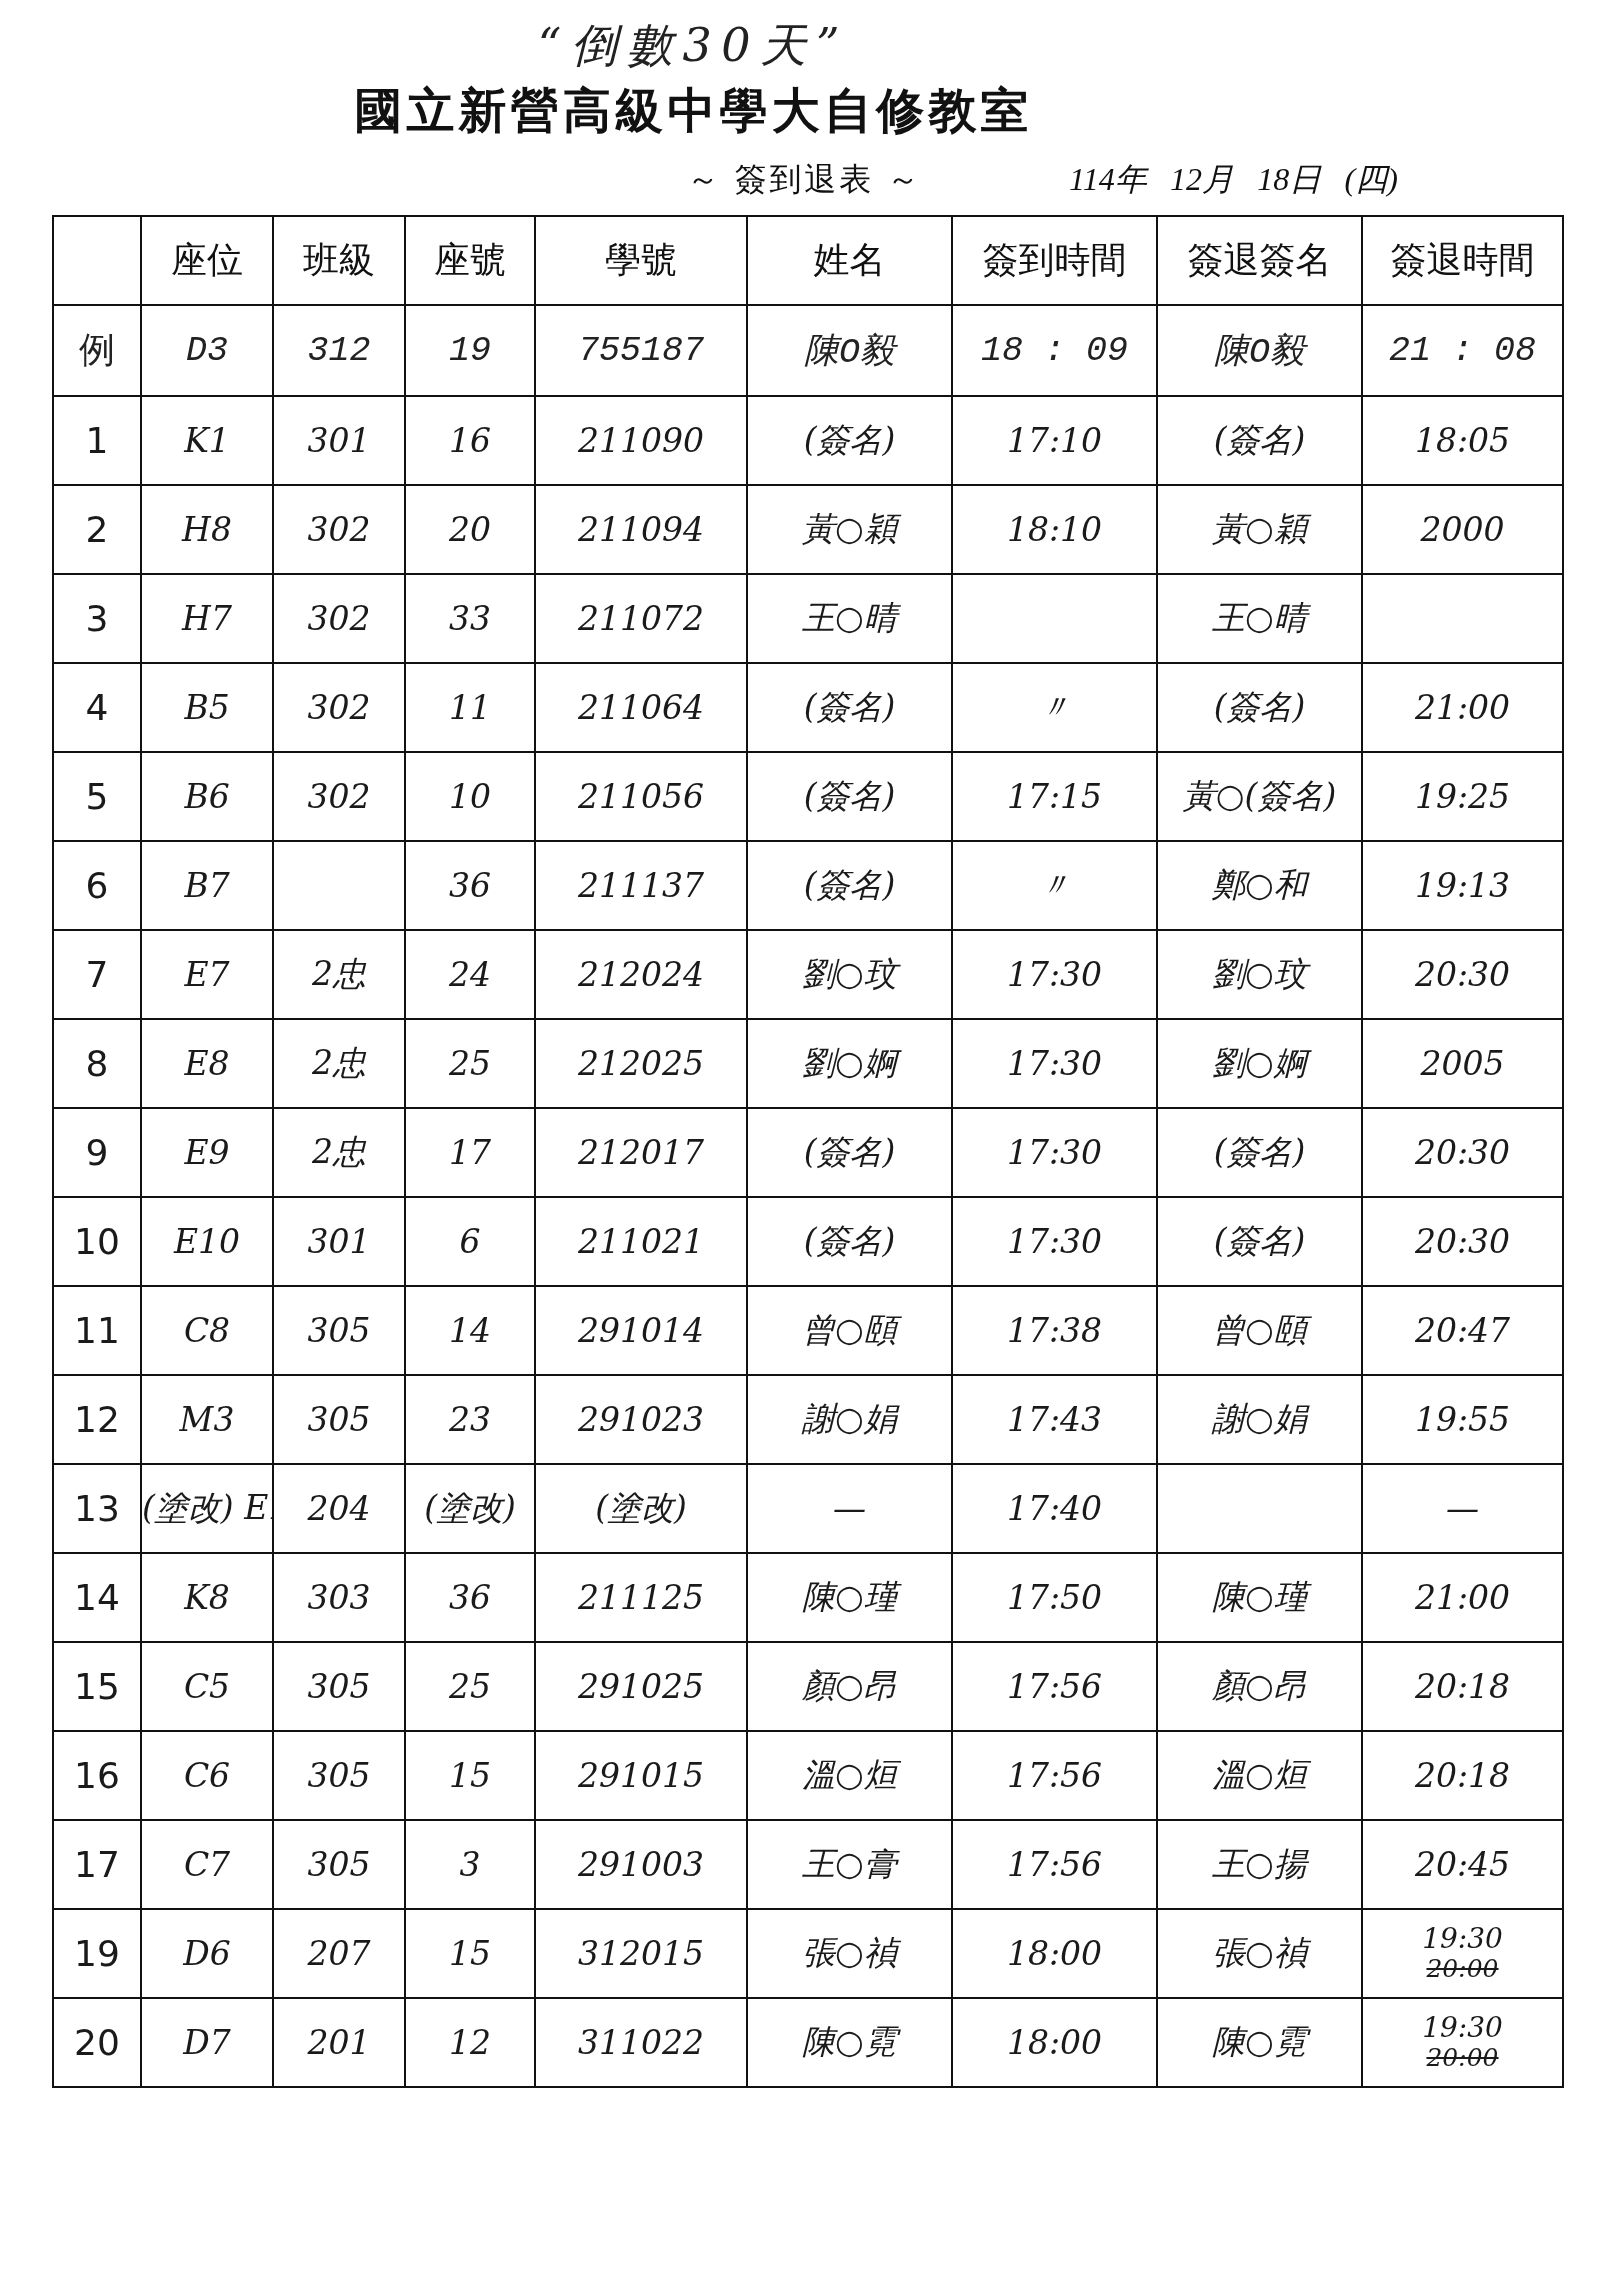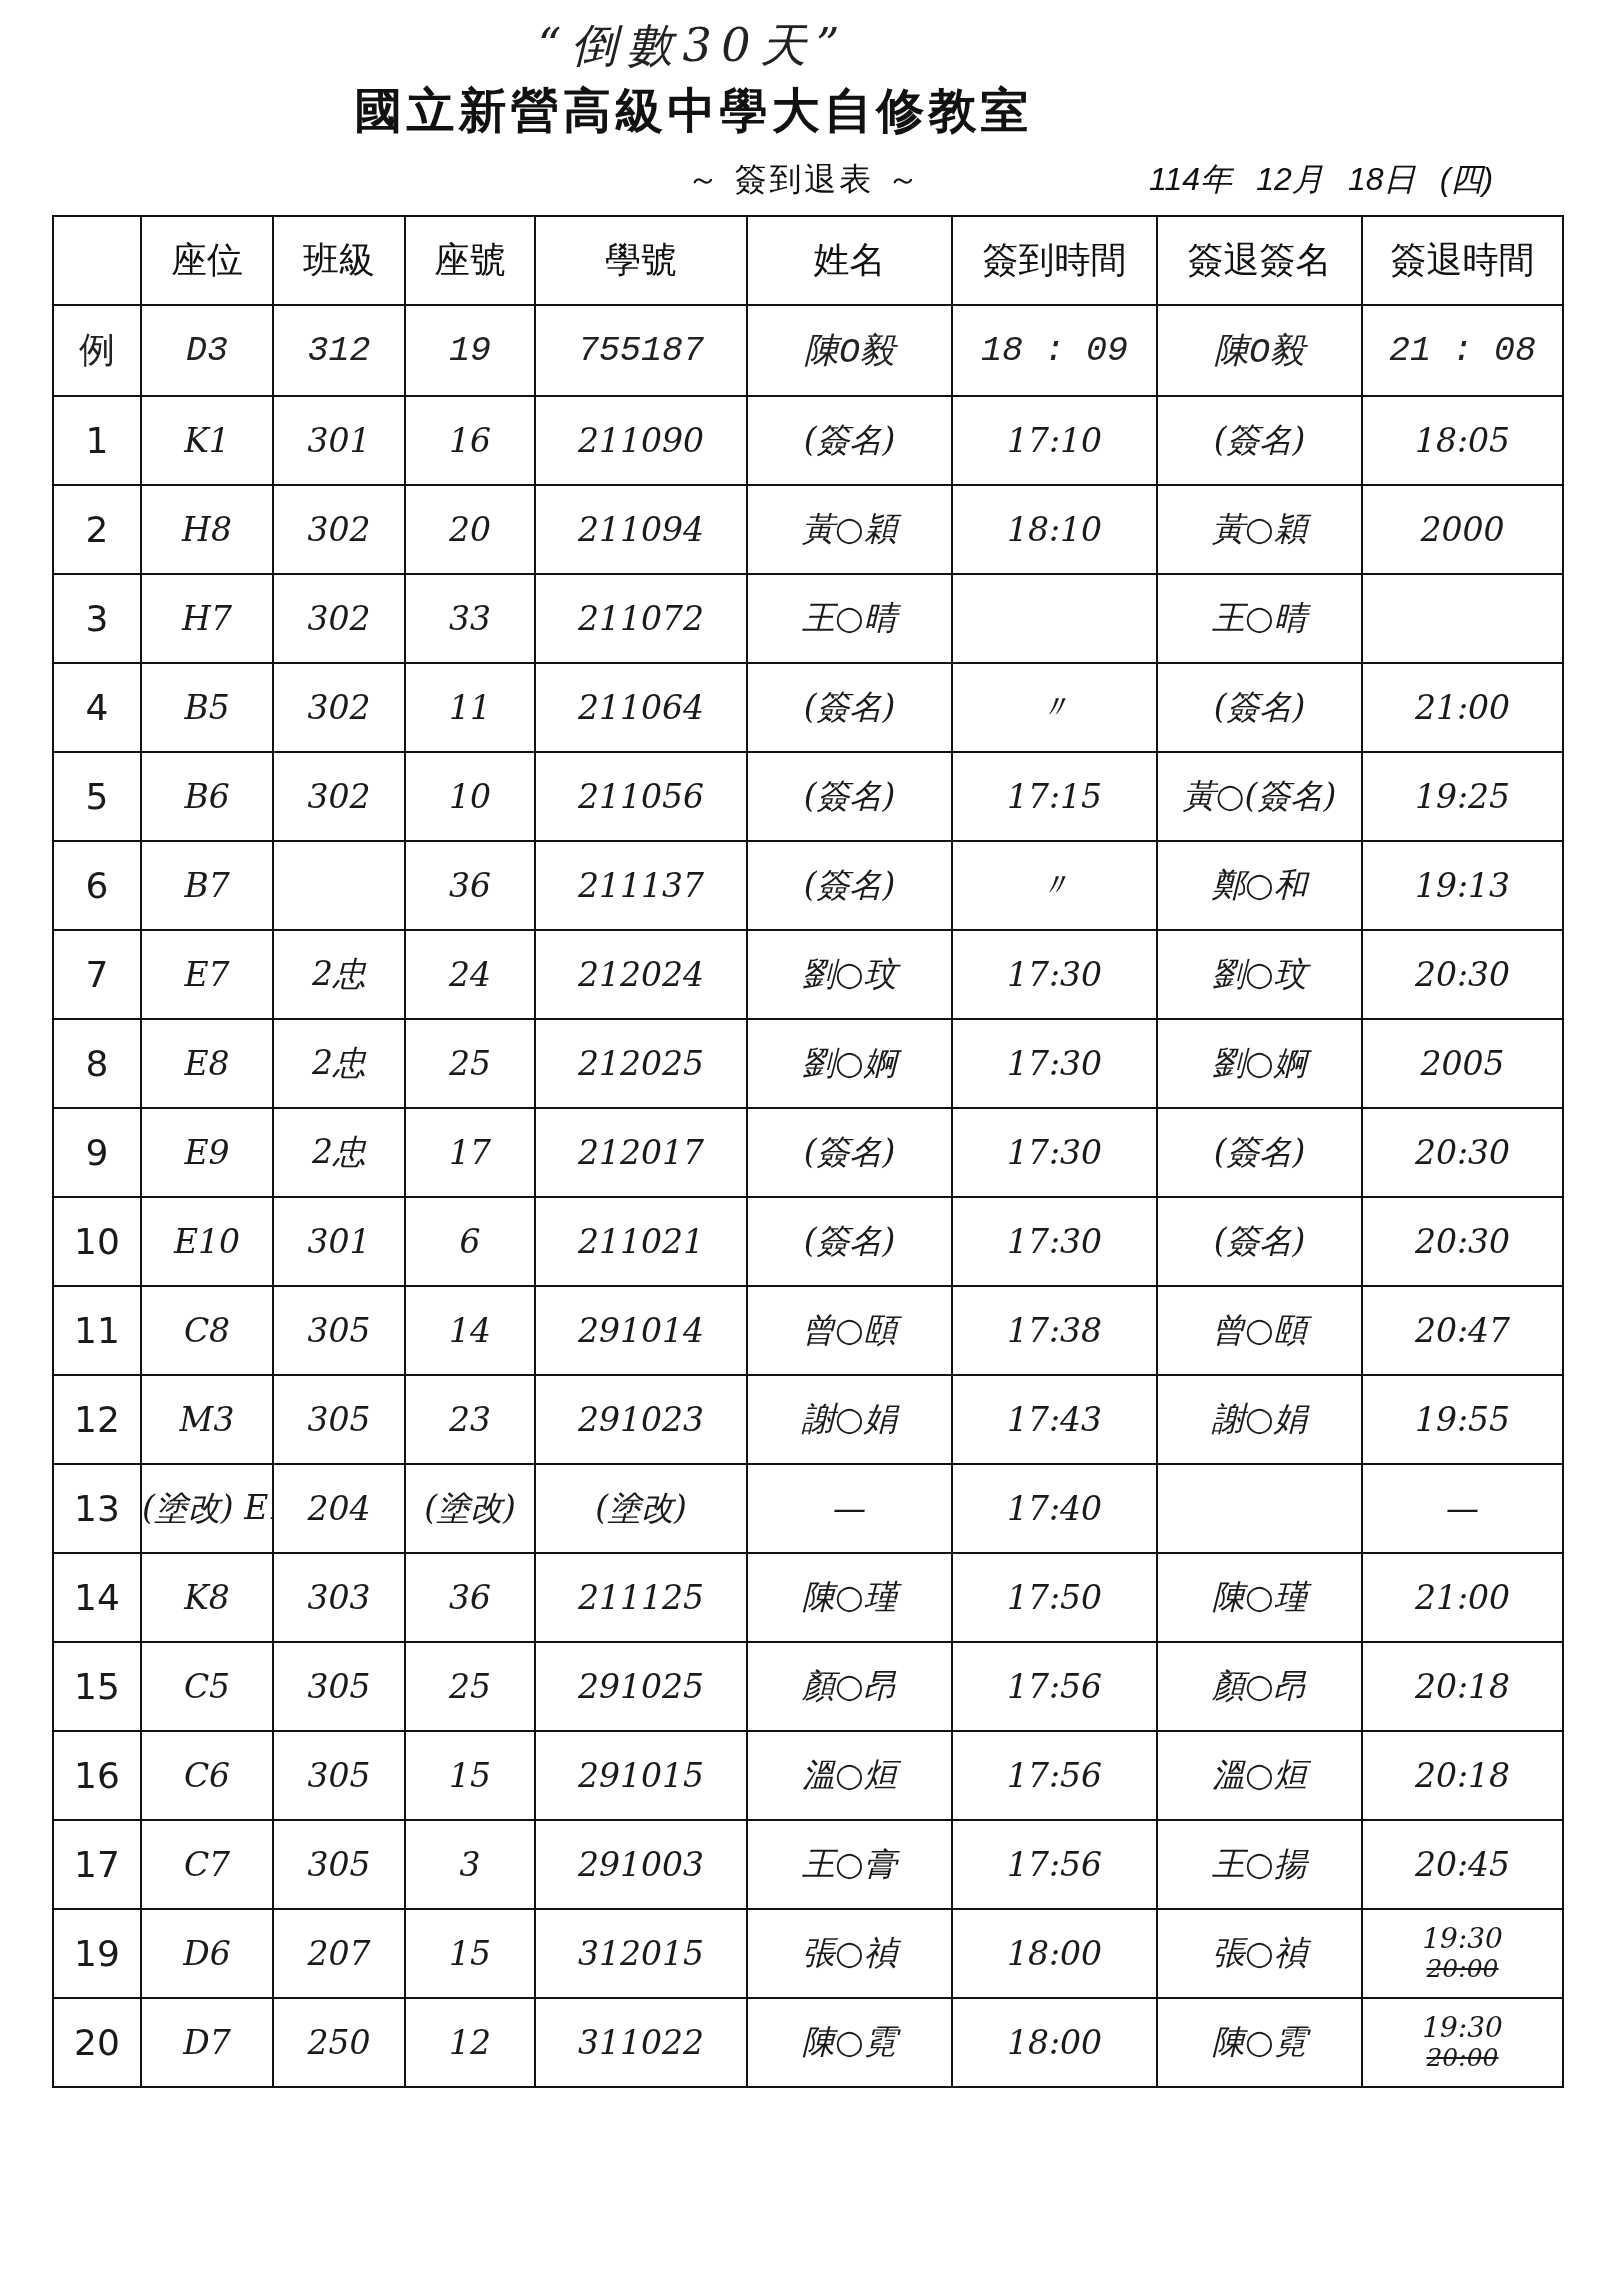--- a/index.html
+++ b/index.html
@@ -3,22 +3,22 @@
 <meta charset="utf-8">
 <style>
   html, body { margin: 0; padding: 0; background: #ffffff; }
   body { width: 1623px; height: 2295px; position: relative; overflow: hidden;
          font-family: "DejaVu Sans", sans-serif; color: #111; }
   .page-title { position: absolute; left: 0; width: 1387px; text-align: center; }
   #countdown { top: 15.3px; font-family: "DejaVu Serif", serif; font-size: 46px;
                font-style: italic; font-weight: 300; letter-spacing: 9.7px; color: #222; }
   #school-title { top: 79px; font-size: 48px; font-weight: bold; letter-spacing: 4.2px; }
   #sub-title { position: absolute; top: 158px; left: 687px; font-size: 32px; letter-spacing: 2.8px; }
-  #date-line { position: absolute; top: 158px; left: 1149px; font-size: 32px;
-               font-family: Liberation Sans, sans-serif; font-style: italic; word-spacing: 15.3px; text-align: center; }
+  #date-line { position: absolute; top: 158px; left: 1069px; font-size: 32px;
+               font-family: Liberation Serif, serif; font-style: italic; word-spacing: 15.3px; text-align: center; }
   table.sheet { position: absolute; left: 52px; top: 215px; border-collapse: collapse;
                 table-layout: fixed; width: 1508px; }
   table.sheet td, table.sheet th { border: 2.1px solid #111; text-align: center;
                 vertical-align: middle; padding: 0; overflow: hidden; white-space: nowrap; }
   table.sheet th { height: 87px; font-size: 36px; font-weight: normal; }
   table.sheet tr.example td { height: 89px; font-size: 35px; font-style: italic;
                 font-family: Liberation Mono, monospace; color: #222; }
   table.sheet tr.entry td { height: 87px; font-size: 33px;
                 font-family: "DejaVu Serif", serif; font-style: italic; color: #1a1a1a; }
   table.sheet td.rownum { font-style: normal !important; font-family: "DejaVu Sans", sans-serif !important;
@@ -275,21 +275,21 @@
         <td>
           <div class="twoline">
             <span>19:30</span>
             <span class="struck">20:00</span>
           </div>
         </td>
       </tr>
       <tr class="entry">
         <td class="rownum">20</td>
         <td>D7</td>
-        <td>250</td>
+        <td>201</td>
         <td>12</td>
         <td>311022</td>
         <td>陳○霓</td>
         <td>18:00</td>
         <td>陳○霓</td>
         <td>
           <div class="twoline">
             <span>19:30</span>
             <span class="struck">20:00</span>
           </div>

